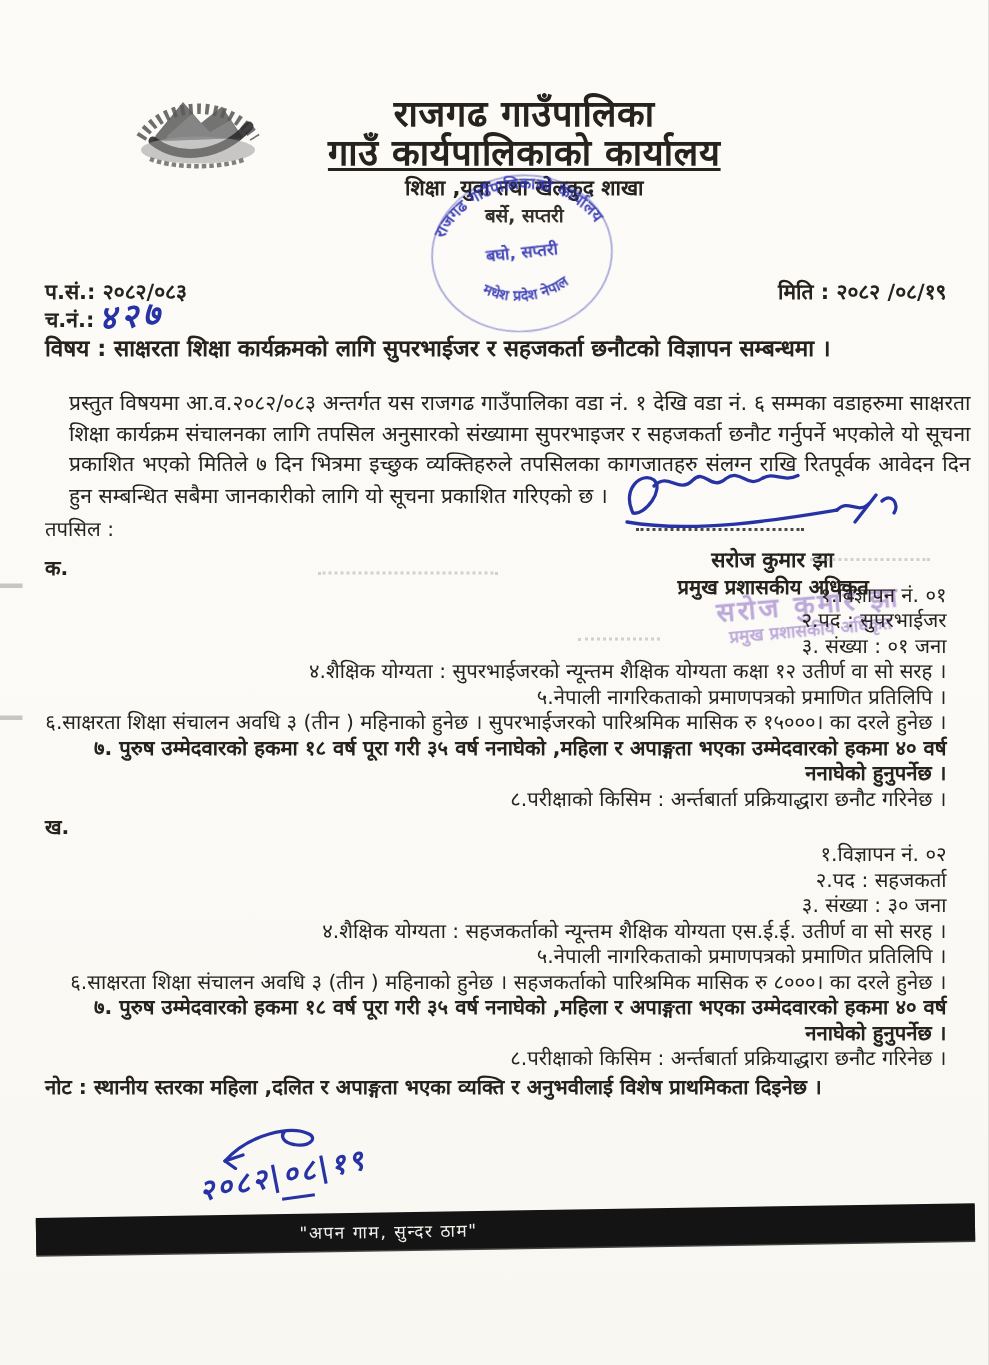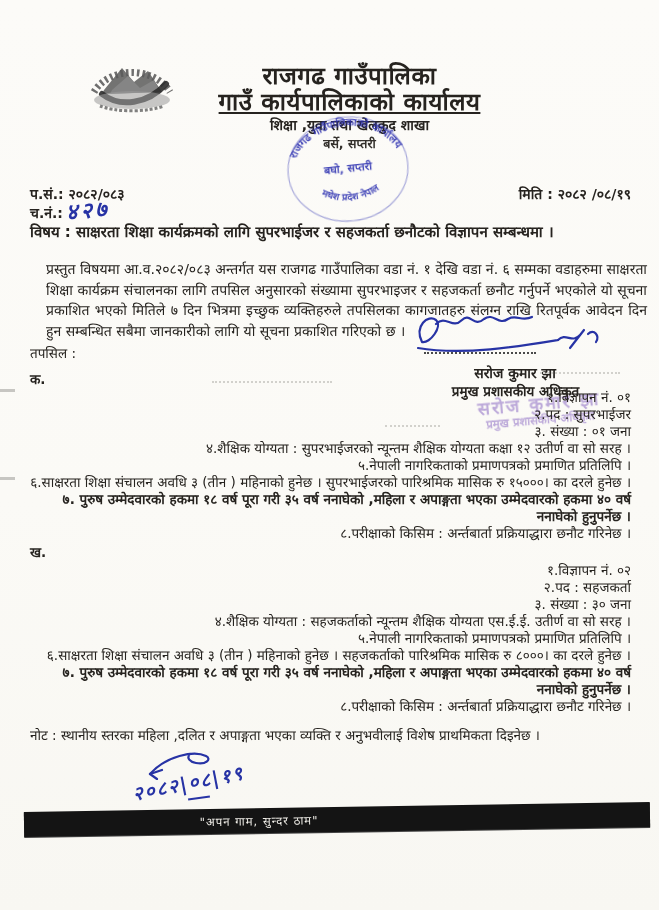--- a/index.html
+++ b/index.html
@@ -28,21 +28,21 @@
   
   .para{position:absolute;top:243px;left:30px;width:601px;margin:16px;
     font-size:14px;line-height:20.6px;text-align:justify;font-weight:500;}
   .listing{position:absolute;top:345px;left:30px;width:601px;
     font-size:13.5px;line-height:17px;font-weight:500;}
   .tapasil{margin-bottom:9px;}
   .sec-label{margin-bottom:1px;font-weight:600;}
   .sec-kha-label{margin-top:2px;}
   .item{margin:0;text-align:right;}
   .item-bold{font-weight:700;}
-  .note-line{margin-top:12px;}
+  .note-line{margin-top:2px;font-weight:bold;}
   
   .sig-svg{position:absolute;left:412px;top:310px;}
   .sig-dots{position:absolute;left:424px;top:352px;width:112px;
     border-bottom:2px dotted #4a4a4a;}
   .sig-name{position:absolute;top:363px;left:425px;width:180px;text-align:center;
     font-size:14px;font-weight:700;}
   .sig-title{position:absolute;top:382px;left:418px;width:195px;text-align:center;
     font-size:13.5px;font-weight:700;}
   .purple-stamp{position:absolute;left:432px;top:394px;width:215px;text-align:center;
     transform:rotate(-5deg);color:#9678c8;opacity:.62;}

